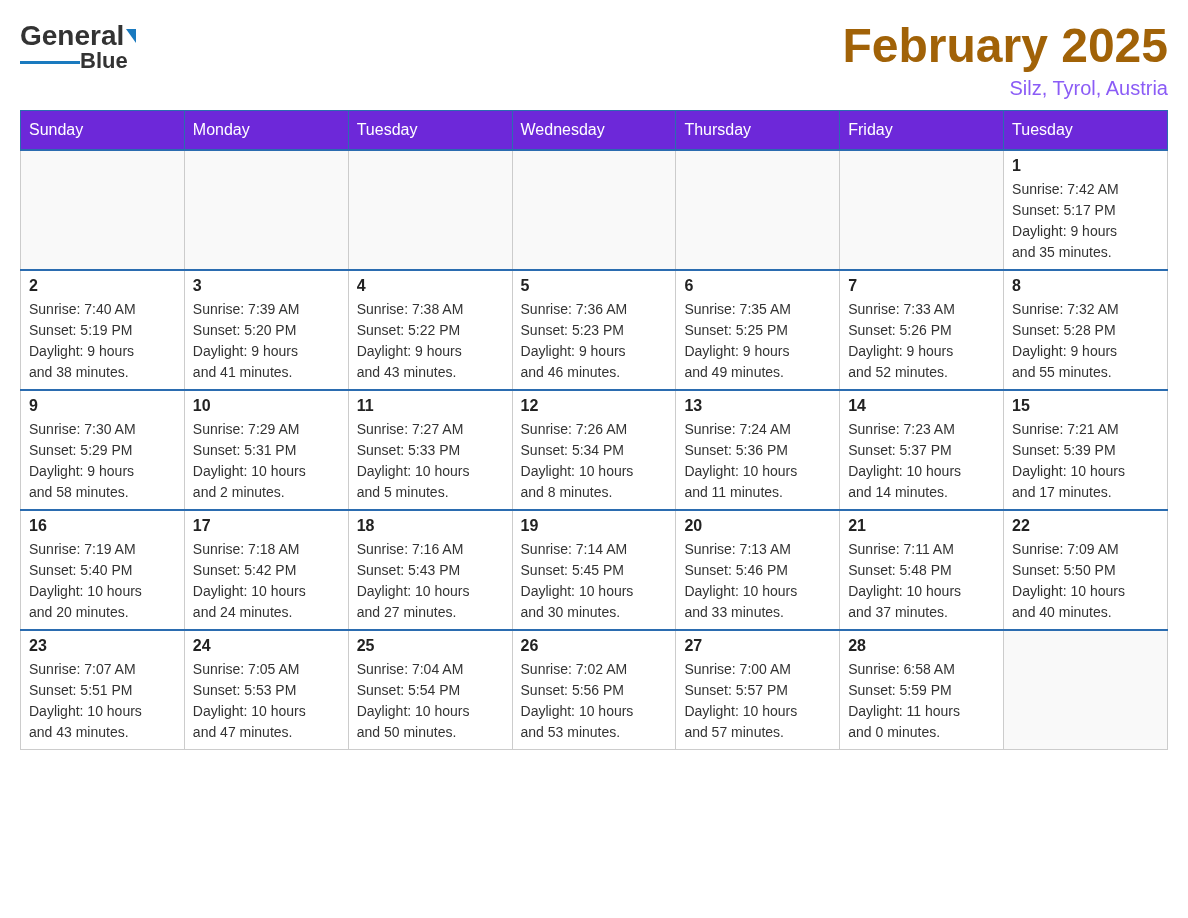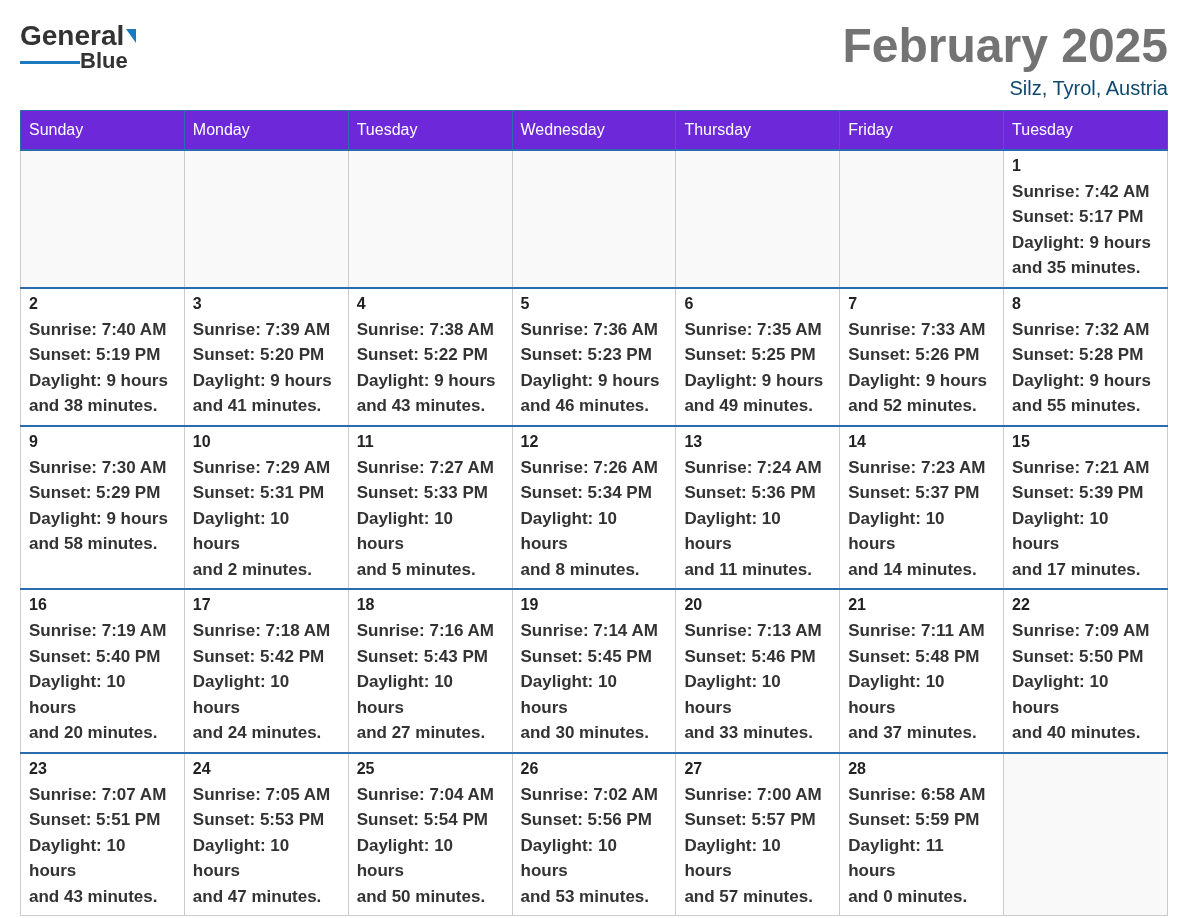--- a/index.html
+++ b/index.html
@@ -40,27 +40,27 @@
       height: 3px;
       background: #1a7abf;
       margin-top: 2px;
     }
     .title-area {
       text-align: right;
     }
     .month-title {
       font-size: 48px;
       font-weight: bold;
-      color: #737373;
+      color: #a16207;
       line-height: 1.1;
       margin-left: 44px;
     }
     .location {
       font-size: 20px;
-      color: #0c4a6e;
+      color: #8b5cf6;
       margin-top: 4px;
     }
     .calendar {
       width: 100%;
       border-collapse: collapse;
       margin-top: 10px;
     }
     .calendar th {
       background: #6d28d9;
       color: #fff;
@@ -81,24 +81,23 @@
     .calendar td.empty {
       background: #f9f9f9;
     }
     .day-number {
       font-size: 16px;
       font-weight: bold;
       color: #222;
       margin-bottom: 4px;
     }
     .day-info {
-      font-size: 17px;
+      font-size: 14px;
       color: #333;
       line-height: 1.5;
-      font-weight: bold;
     }
     .week-row td {
       border-top: 2px solid #2b6cb0;
     }
   </style>
 </head>
 <body>
 
 <div class="header">
   <div class="logo">

